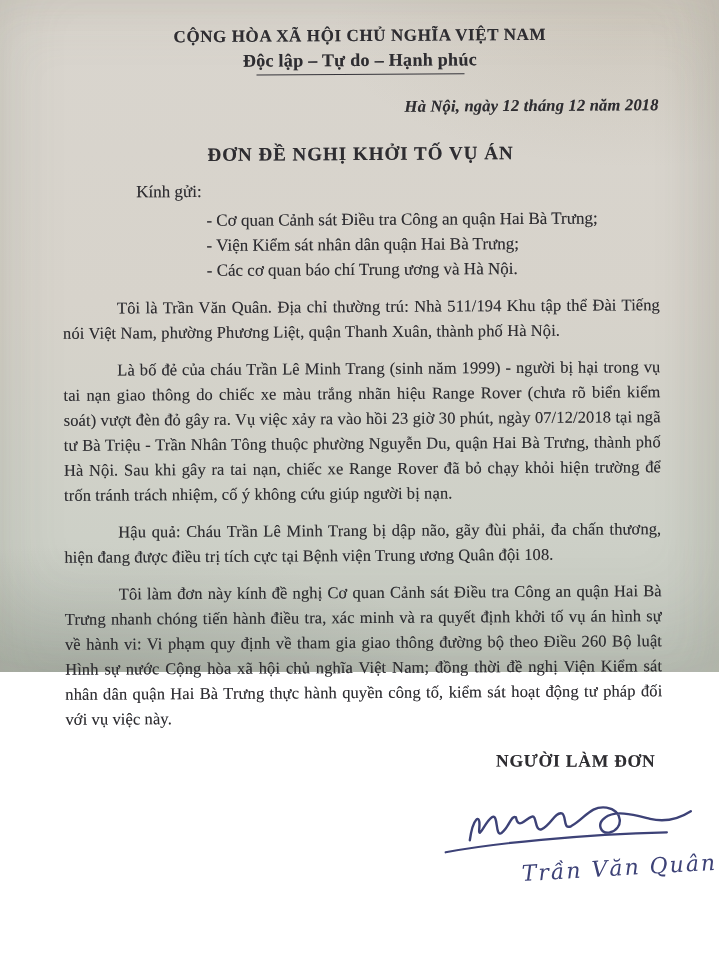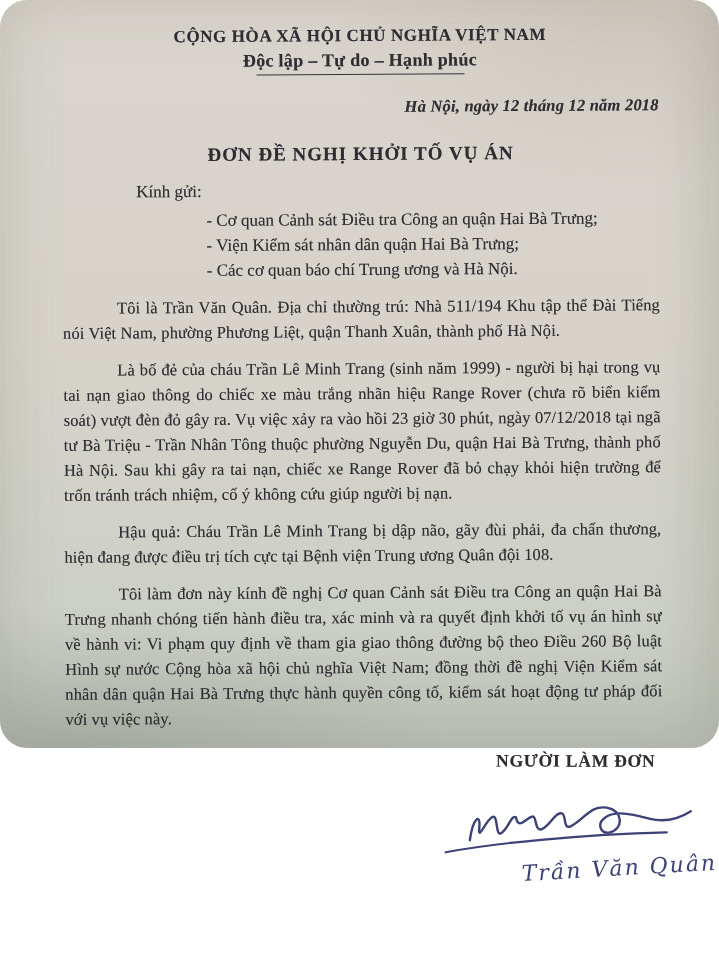--- a/index.html
+++ b/index.html
@@ -8,31 +8,30 @@
     width: 719px;
     height: 960px;
     overflow: hidden;
     font-family: "Liberation Serif", serif;
   }
 
   
   .photo {
     position: relative;
     width: 719px;
-    height: 748px;
+    height: 672px;
     background:
       radial-gradient(ellipse 60% 30% at 88% 4%, rgba(150,135,105,0.14), transparent 70%),
       radial-gradient(ellipse 70% 25% at 10% 100%, rgba(90,100,90,0.18), transparent 75%),
       linear-gradient(180deg, #d9d5ce 0%, #d7d3cb 45%, #cdd0c7 80%, #c5c9c0 100%);
     box-shadow:
       inset 0 -50px 70px rgba(95,105,90,0.14),
       inset 0 25px 50px rgba(150,135,110,0.08),
       inset -20px 0 40px rgba(110,100,85,0.07);
     color: #2e2d31;
-    border-radius: 27px;
   }
 
   .doc {
     position: relative;
     padding: 26px 58px 0 64px;
     transform: rotate(-0.35deg);
     text-shadow: 0 0 0.5px rgba(40,40,45,0.45);
   }
 
   .nat-header { text-align: center; }

